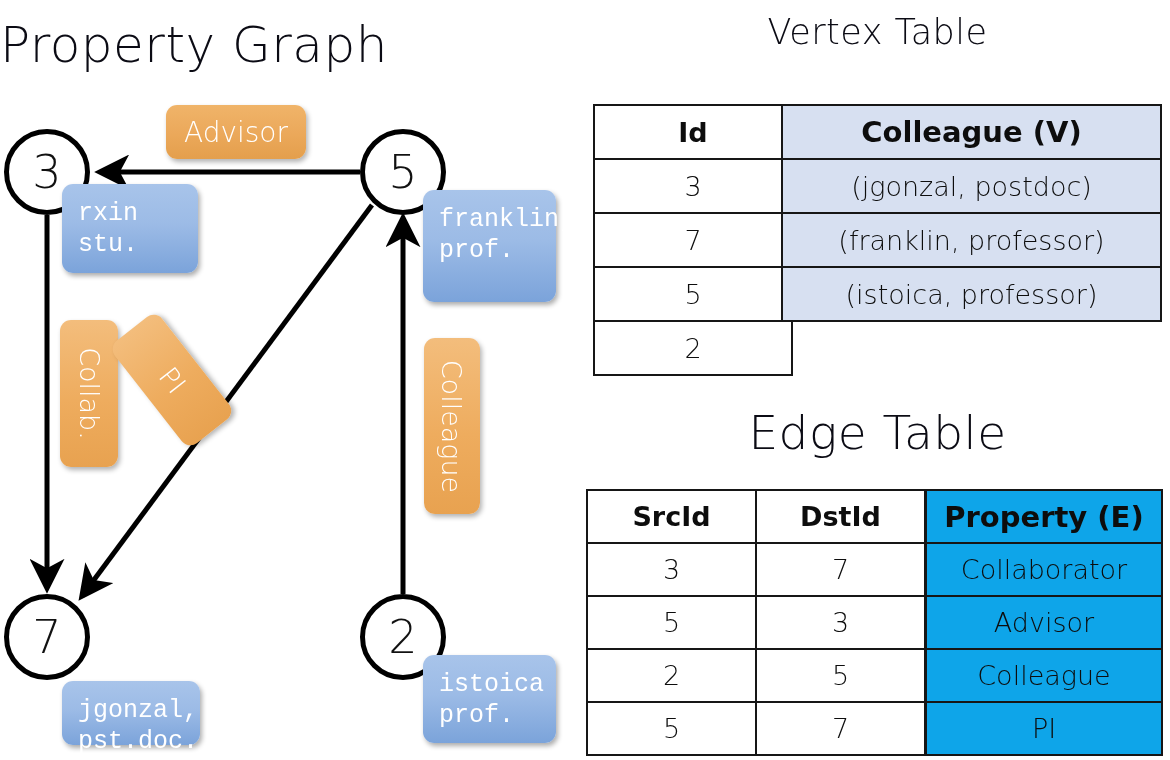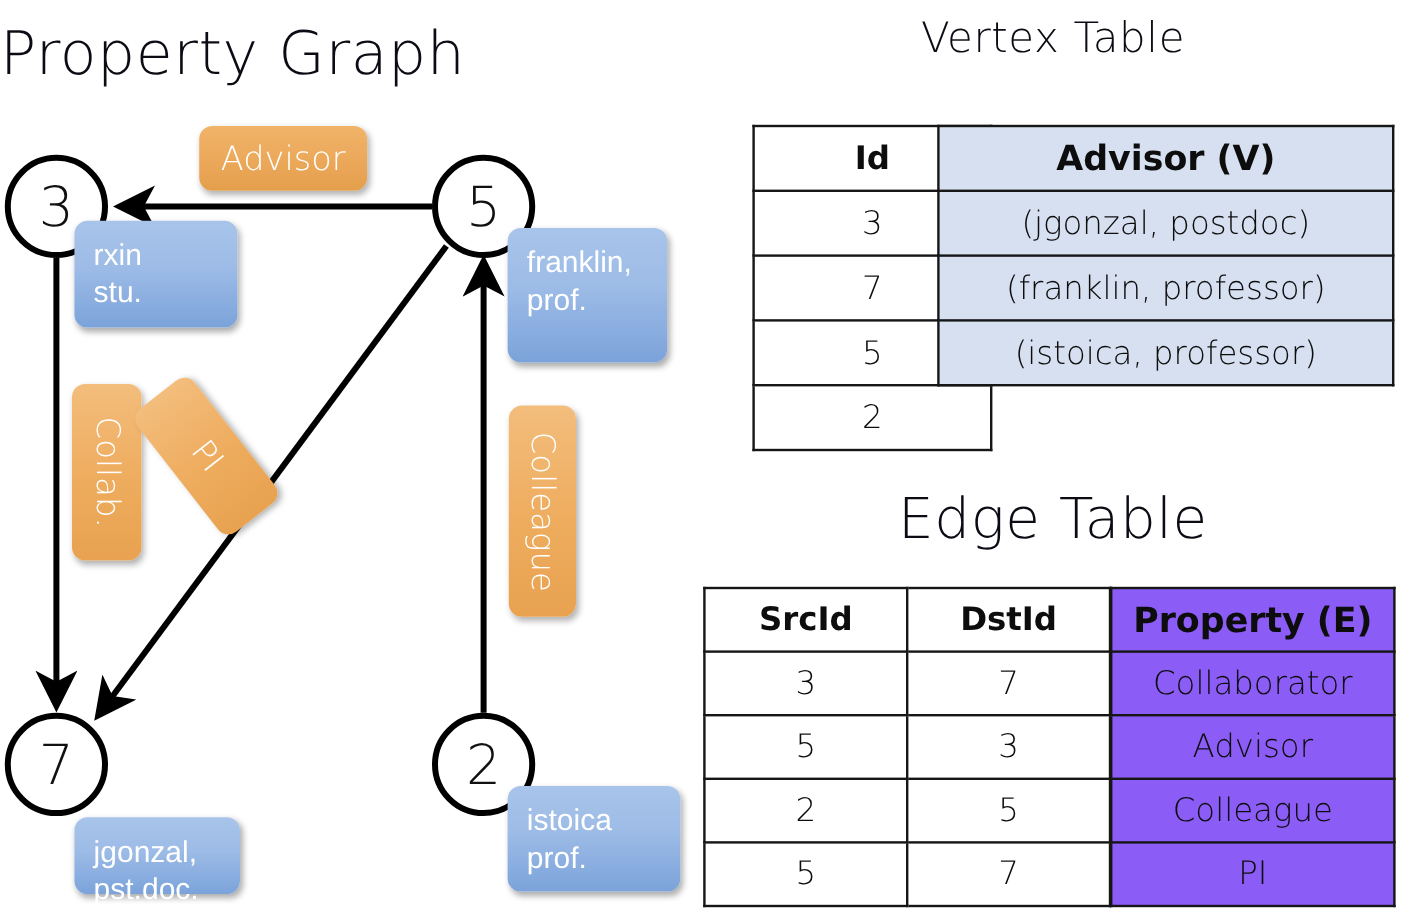--- a/index.html
+++ b/index.html
@@ -54,33 +54,33 @@
   #node-7 { left: 4px;   top: 594px; }
   #node-2 { left: 360px; top: 594px; }
 
   
   .vprop {
     position: absolute;
     border-radius: 11px;
     background: linear-gradient(to bottom, #a8c4ea 0%, #9cbbe6 45%, #7ba3da 100%);
     box-shadow: 2px 3px 5px rgba(0,0,0,0.33);
     color: #ffffff;
-    font-family: Liberation Sans, sans-serif;
+    font-family: Liberation Mono, monospace;
     font-weight: 300;
     font-size: 25px;
     line-height: 31px;
     padding: 14px 0 0 16px;
     box-sizing: border-box;
     z-index: 8;
     white-space: pre-line;
   }
   #vprop-3 { left: 62px;  top: 184px; width: 136px; height: 89px; }
   #vprop-5 { left: 423px; top: 190px; width: 133px; height: 112px; }
   #vprop-7 { left: 62px;  top: 653px; width: 138px; height: 64px; margin-top: 28px; }
-  #vprop-2 { left: 423px; top: 655px; width: 144px; height: 88px; }
+  #vprop-2 { left: 423px; top: 655px; width: 133px; height: 88px; }
 
   
   .eprop {
     position: absolute;
     border-radius: 11px;
     background: linear-gradient(to bottom, #efb162 0%, #eaa css 0%, #eeac5c 50%, #e8a552 100%);
     box-shadow: 2px 3px 5px rgba(0,0,0,0.3);
     color: #ffffff;
     font-family: "DejaVu Sans", sans-serif;
     font-weight: 300;
@@ -124,32 +124,32 @@
   .tbl td, .tbl th {
     border: 2px solid #161616;
     padding: 0;
     text-align: center;
     font-weight: 300;
     color: #0d0d0d;
   }
   .tbl th { font-weight: 700; }
 
   
-  #vt-id    { left: 627px; top: 104px; width: 200px; }
+  #vt-id    { left: 593px; top: 104px; width: 200px; }
   #vt-prop  { left: 781px; top: 104px; width: 381px; }
   #vt-id td, #vt-id th         { height: 52px; font-size: 27px; background: #ffffff; }
   #vt-prop td, #vt-prop th     { height: 52px; font-size: 27px; background: #d7e0f1; }
   #vt-id th  { font-size: 27px; }
   #vt-prop th{ font-size: 29px; }
 
   
   #et-src   { left: 586px; top: 489px; width: 340px; }
   #et-prop  { left: 925px; top: 489px; width: 238px; }
   #et-src td, #et-src th       { height: 51px; font-size: 27px; background: #ffffff; width: 165px; }
-  #et-prop td, #et-prop th     { height: 51px; font-size: 27px; background: #8b5cf6; }
+  #et-prop td, #et-prop th     { height: 51px; font-size: 27px; background: #0ea5e9; }
   #et-src th { font-size: 27px; }
   #et-prop th{ font-size: 29px; }
 </style>
 </head>
 <body>
 
 <div class="title" id="title-property-graph">Property Graph</div>
 <div class="title" id="title-vertex-table">Vertex Table</div>
 <div class="title" id="title-edge-table">Edge Table</div>
 
@@ -223,21 +223,21 @@
       </tr>
   <tr>
         <td>2</td>
       </tr>
 </tbody>
   </table>
 
 <table class="tbl" id="vt-prop">
   <tbody>
       <tr>
-    <th>Advisor (V)</th>
+    <th>Colleague (V)</th>
   </tr>
   <tr>
         <td>(jgonzal, postdoc)</td>
       </tr>
   <tr>
         <td>(franklin, professor)</td>
       </tr>
   <tr>
         <td>(istoica, professor)</td>
       </tr>

